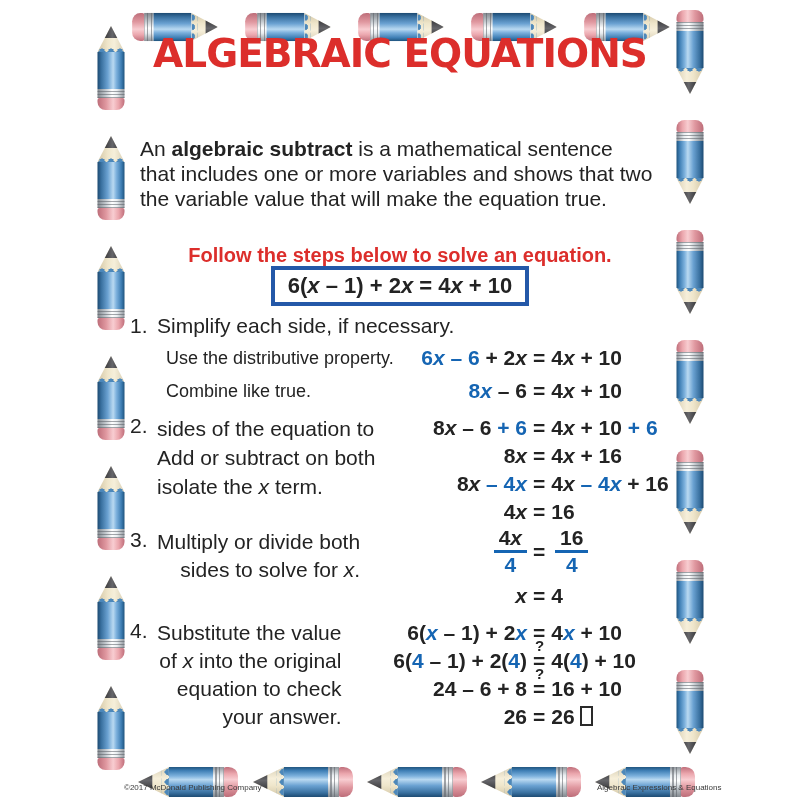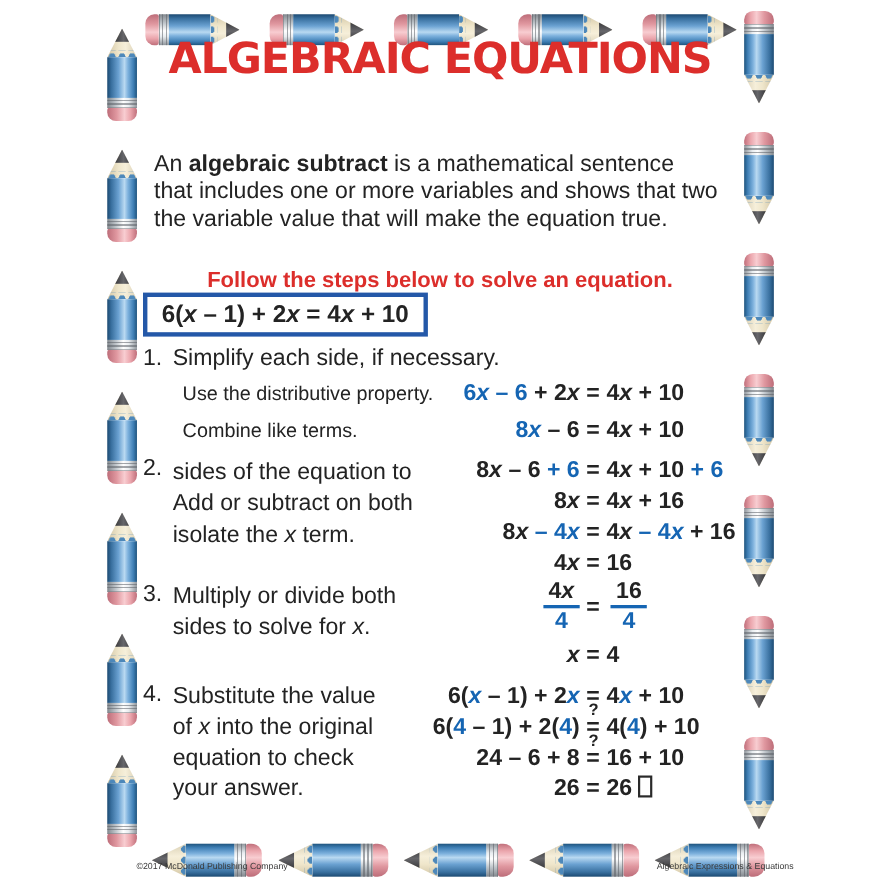--- a/index.html
+++ b/index.html
@@ -36,28 +36,28 @@
   #title{left:130px;top:34px;width:540px;text-align:center;color:var(--red);
     font-family:"DejaVu Sans",sans-serif;font-weight:bold;letter-spacing:-1px;}
   #title .t1{font-size:39px;line-height:46px;}
   #title .t2{font-size:39px;line-height:40px;}
   #intro{left:140px;top:136px;width:532px;font-size:21px;line-height:25px;}
   #intro .b,.b{font-weight:bold;}
   .i{font-style:italic;}
   .blue{color:var(--blue);}
   #instruction{left:130px;top:244px;width:540px;text-align:center;color:var(--red);
     font-weight:bold;font-size:20px;}
-  #eqbox-wrap{left:130px;top:266px;width:540px;}
+  #eqbox-wrap{left:130px;top:266px;width:540px;text-align:center;}
   #eqbox{display:inline-block;border:4px solid var(--boxblue);padding:2px 13px;
     font-size:22px;font-weight:bold;line-height:28px;background:#fff;}
   .step-desc{display:flex;font-size:21px;}
   .step-num{width:27px;flex:0 0 27px;}
   .desc-lines div{white-space:nowrap;}
   .lh29 .desc-lines div{line-height:29px;}
-  .lh28 .desc-lines div{line-height:28px;}
+  .lh28 .desc-lines div{line-height:28px;text-align:right;}
   
   .eqrow{display:grid;grid-template-columns:403px 1fr;font-size:21px;font-weight:bold;line-height:28px;}
   .eqrow .lhs{text-align:right;padding-right:6px;white-space:nowrap;}
   .eqrow .rhs{text-align:left;white-space:nowrap;}
   .eqsign{margin-right:6px;position:relative;display:inline-block;}
   .eqsign .q{position:absolute;top:-15px;left:2px;font-size:15px;font-weight:bold;color:var(--ink);}
   .eqs .eqrow{height:28px;}
   .subrow{position:absolute;left:130px;width:540px;height:30px;}
   .sublabel{position:absolute;left:36px;top:4px;font-size:18px;font-weight:normal;}
   
@@ -290,21 +290,21 @@
       </div>
   </div>
   <div class="subrow" style="top:344px;">
     <span class="sublabel">Use the distributive property.</span>
     <div class="eqrow">
         <div class="lhs"><span class="blue">6</span><span class="i blue">x</span><span class="blue"> – 6</span><span>  + 2</span><span class="i">x</span></div>
         <div class="rhs"><span class="eqsign">=</span><span>4</span><span class="i">x</span><span> + 10</span></div>
       </div>
   </div>
   <div class="subrow" style="top:377px;">
-    <span class="sublabel">Combine like terms.</span>
+    <span class="sublabel">Combine like true.</span>
     <div class="eqrow">
         <div class="lhs"><span class="blue">8</span><span class="i blue">x</span><span> – 6</span></div>
         <div class="rhs"><span class="eqsign">=</span><span>4</span><span class="i">x</span><span> + 10</span></div>
       </div>
   </div>
 
   <div class="abs step-desc lh29" style="left:130px;top:414px;">
     <span class="step-num">2.</span>
     <div class="desc-lines">
         <div><span>sides of the equation to</span></div>

